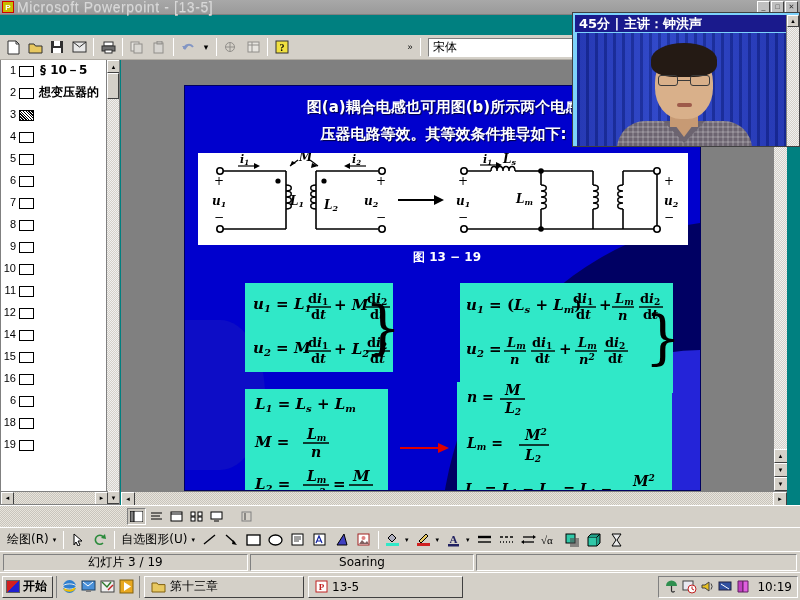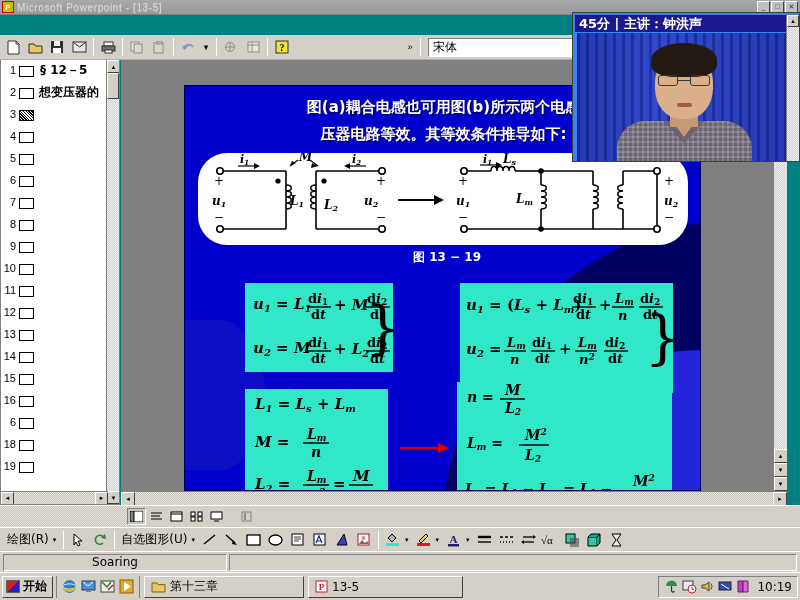--- a/index.html
+++ b/index.html
@@ -19,21 +19,21 @@
     display: flex; align-items: center; padding: 0 2px;
     border-bottom: 1px solid #808080;
   }
   .app-icon {
     width: 12px; height: 12px; background: #c8bc00;
     border: 1px solid #d00000; margin-right: 3px;
     display: flex; align-items: center; justify-content: center;
     font-size: 8px; color: #ffffff; font-weight: bold;
   }
   .title-text {
-    font-size: 10px; color: #d8d8d8; letter-spacing: .6px;
+    font-size: 14px; color: #d8d8d8; letter-spacing: .6px;
     white-space: nowrap; text-shadow: 0 1px 0 #b8b8b8;
   }
   .win-btns { margin-left: auto; display: flex; gap: 1px; }
   .win-btn {
     width: 13px; height: 12px; background: #c0c0c0;
     border: 1px solid #fff; border-right-color: #404040; border-bottom-color: #404040;
     font-size: 7px; line-height: 10px; text-align: center; color: #303030;
   }
 
   
@@ -149,21 +149,20 @@
     position: absolute; left: 0; top: 8px; width: 517px;
     text-align: center; color: #ffffff; font-weight: bold;
     font-family: "DejaVu Sans", sans-serif; font-size: 15px; line-height: 27px;
     text-shadow: 1px 1px 1px #000040;
   }
   .slide-title .l2 { display: block; }
 
   .figwrap {
     position: absolute; left: 13px; top: 67px; width: 490px; height: 92px;
     background: #ffffff;
-    border-radius: 29px;
   }
   .figcaption {
     position: absolute; left: 228px; top: 163px; color: #fff;
     font-family: "DejaVu Sans", sans-serif; font-size: 12px; font-weight: bold;
   }
 
   .fbox {
     position: absolute; background: #30e8c8;
     font-family: "DejaVu Serif", serif; color: #000;
   }
@@ -256,22 +255,22 @@
   .taskbtn.w2 { width: 155px; }
   .tray {
     margin-left: auto; height: 22px; display: flex; align-items: center; gap: 3px; padding: 0 5px;
     border: 1px solid #808080; border-right-color: #fff; border-bottom-color: #fff;
   }
   .tray-icon { width: 15px; height: 15px; }
   .clock { font-size: 12px; font-family: "DejaVu Sans", sans-serif; padding-left: 3px; }
 
   
   .video {
-    position: absolute; left: 572px; top: 12px; width: 228px; height: 150px;
-    background: #3b82f6; border: 1px solid #404040; overflow: hidden;
+    position: absolute; left: 572px; top: 12px; width: 228px; height: 135px;
+    background: #7dd3fc; border: 1px solid #404040; overflow: hidden;
   }
   .video-caption {
     position: absolute; left: 2px; top: 2px; width: 212px; height: 17px;
     background: #1a1a8c; color: #fff; font-weight: bold;
     font-family: "DejaVu Sans", sans-serif; font-size: 13px;
     display: flex; align-items: center; padding-left: 4px; white-space: nowrap;
   }
   .video-frame {
     position: absolute; left: 4px; top: 20px; width: 210px; height: 160px;
     background: #1820a8; overflow: hidden;
@@ -446,21 +445,21 @@
       <div class="val">24</div>
       <div class="arrow">▼</div>
     </div>
   </div>
 
   <div class="outline">
     <div class="outline-rows" id="outline-rows">
         <div class="orow">
           <div class="orow-num">1</div>
           <div class="orow-thumb"></div>
-          <div class="orow-text">§ 12－5</div>
+          <div class="orow-text">§ 10－5</div>
         </div>
         <div class="orow">
           <div class="orow-num">2</div>
           <div class="orow-thumb"></div>
           <div class="orow-text"></div>
         </div>
         <div class="orow">
           <div class="orow-num">3</div>
           <div class="orow-thumb sel"></div>
           <div class="orow-text"></div>
@@ -500,25 +499,20 @@
           <div class="orow-thumb"></div>
           <div class="orow-text"></div>
         </div>
         <div class="orow">
           <div class="orow-num">11</div>
           <div class="orow-thumb"></div>
           <div class="orow-text"></div>
         </div>
         <div class="orow">
           <div class="orow-num">12</div>
-          <div class="orow-thumb"></div>
-          <div class="orow-text"></div>
-        </div>
-        <div class="orow">
-          <div class="orow-num">13</div>
           <div class="orow-thumb"></div>
           <div class="orow-text"></div>
         </div>
         <div class="orow">
           <div class="orow-num">14</div>
           <div class="orow-thumb"></div>
           <div class="orow-text"></div>
         </div>
         <div class="orow">
           <div class="orow-num">15</div>
@@ -940,20 +934,21 @@
         </svg>
     </div>
     <div class="tb-btn">
       <svg width="13" height="14" viewBox="0 0 13 14">
           <path d="M2 1h9l-4 6 4 6H2l4-6z" fill="#e8e8e8" stroke="#000"></path>
         </svg>
     </div>
   </div>
 
   <div class="statusbar">
+    <div class="sfield a">幻灯片 3 / 19</div>
     <div class="sfield b">Soaring</div>
     <div class="sfield c"></div>
   </div>
 
   <div class="taskbar">
     <div class="startbtn">
       <div class="flag"></div>
       <span>开始</span>
     </div>
     <div class="qlaunch">

